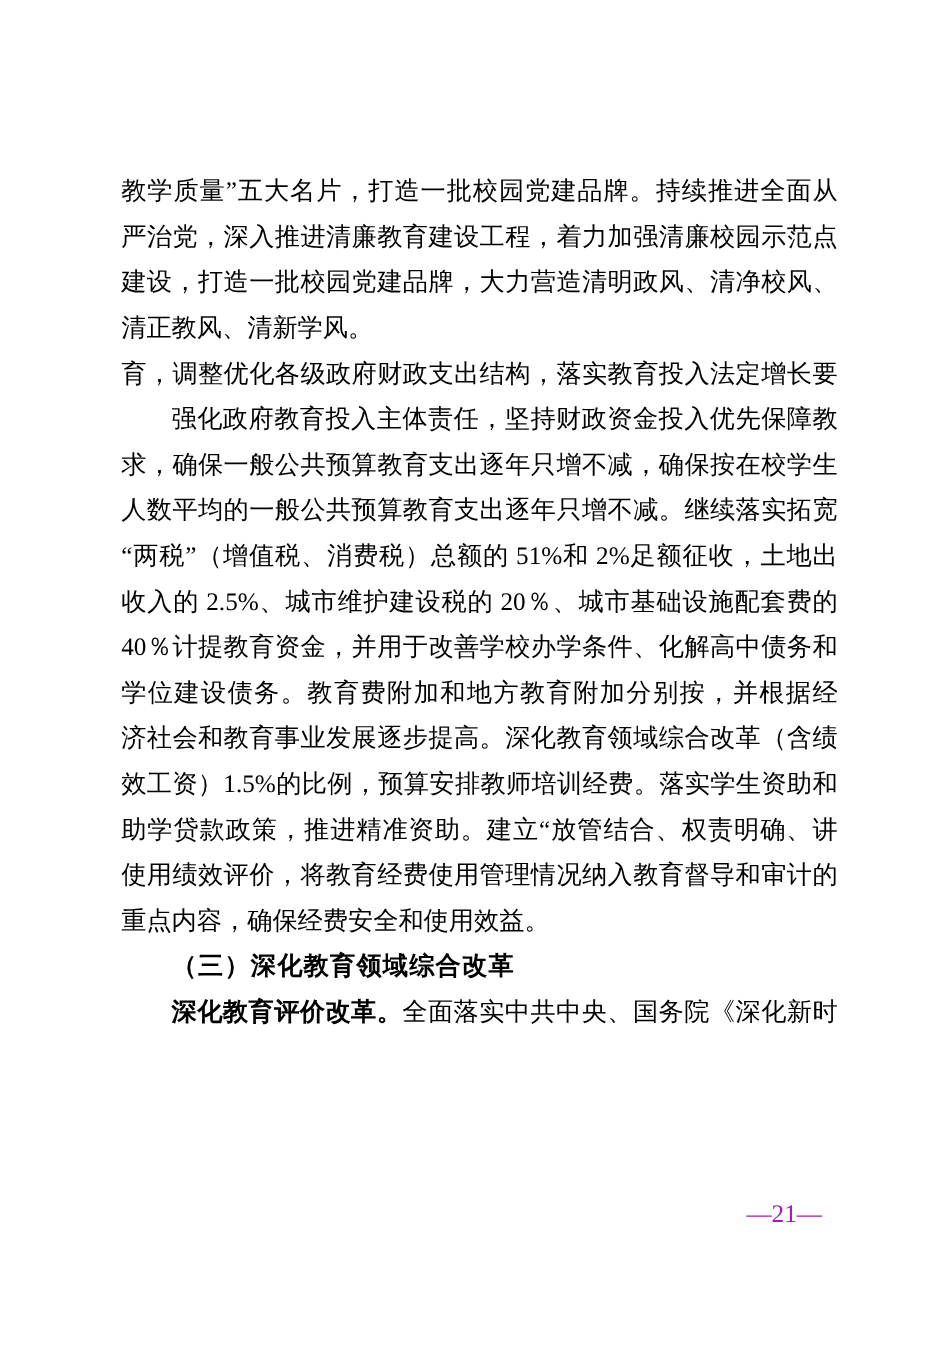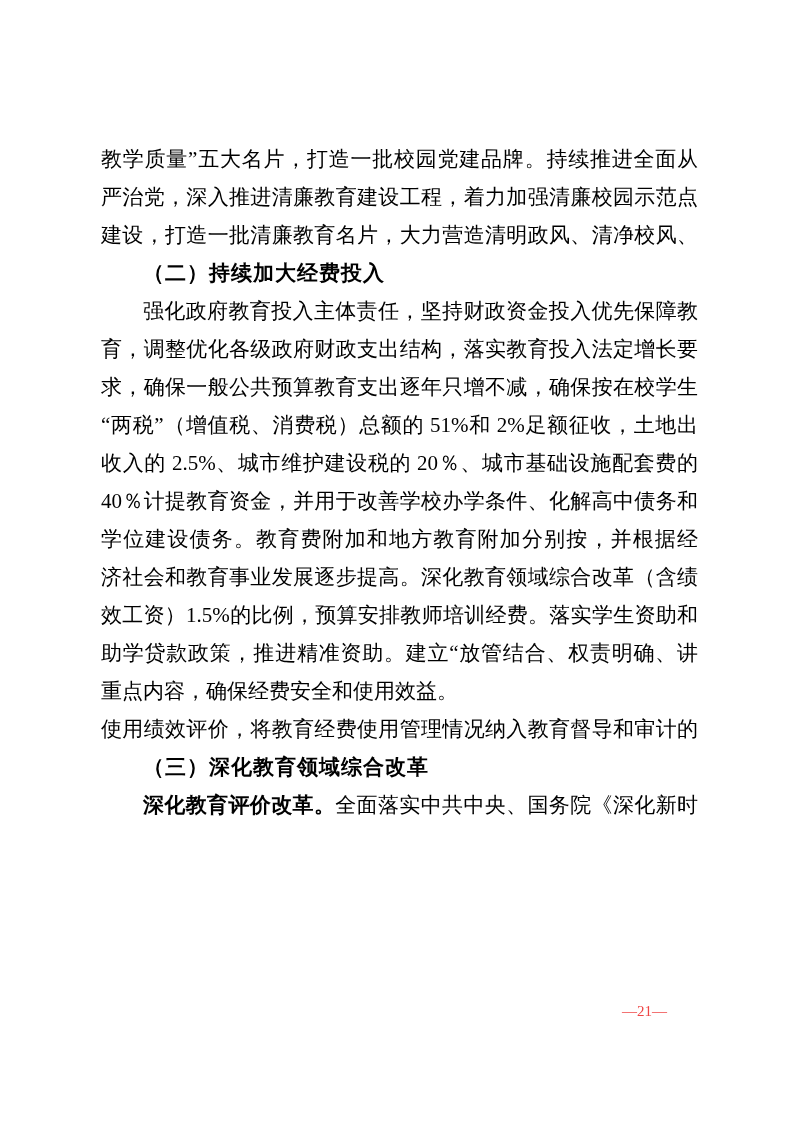--- a/index.html
+++ b/index.html
@@ -43,51 +43,52 @@
     text-align-last: left;
     letter-spacing: 1px;
   }
   .bold {
     font-weight: bold;
   }
   .page-number {
     position: absolute;
     left: 622px;
     top: 998px;
-    font-size: 15px;
+    font-size: 21px;
     line-height: 26px;
-    color: #ef4444;
+    color: #a21caf;
     font-family: "Liberation Serif", "DejaVu Serif", serif;
   }
 </style>
 </head>
 <body>
 
 <div class="page">
 
   <div class="doc-text">
 
     <div class="line">教学质量”五大名片，打造一批校园党建品牌。持续推进全面从</div>
     <div class="line">严治党，深入推进清廉教育建设工程，着力加强清廉校园示范点</div>
-    <div class="line">建设，打造一批清廉教育名片，大力营造清明政风、清净校风、</div>
+    <div class="line">建设，打造一批校园党建品牌，大力营造清明政风、清净校风、</div>
+    <div class="line line-end">清正教风、清新学风。</div>
 
-    <div class="line heading">（二）持续加大经费投入</div>
 
+    <div class="line">育，调整优化各级政府财政支出结构，落实教育投入法定增长要</div>
     <div class="line indent">强化政府教育投入主体责任，坚持财政资金投入优先保障教</div>
-    <div class="line">育，调整优化各级政府财政支出结构，落实教育投入法定增长要</div>
     <div class="line">求，确保一般公共预算教育支出逐年只增不减，确保按在校学生</div>
+    <div class="line">人数平均的一般公共预算教育支出逐年只增不减。继续落实拓宽</div>
     <div class="line">“两税”（增值税、消费税）总额的 51%和 2%足额征收，土地出让</div>
     <div class="line">收入的 2.5%、城市维护建设税的 20％、城市基础设施配套费的</div>
     <div class="line">40％计提教育资金，并用于改善学校办学条件、化解高中债务和</div>
     <div class="line">学位建设债务。教育费附加和地方教育附加分别按，并根据经</div>
     <div class="line">济社会和教育事业发展逐步提高。深化教育领域综合改革（含绩</div>
     <div class="line">效工资）1.5%的比例，预算安排教师培训经费。落实学生资助和</div>
     <div class="line">助学贷款政策，推进精准资助。建立“放管结合、权责明确、讲</div>
+    <div class="line">使用绩效评价，将教育经费使用管理情况纳入教育督导和审计的</div>
     <div class="line line-end">重点内容，确保经费安全和使用效益。</div>
-    <div class="line">使用绩效评价，将教育经费使用管理情况纳入教育督导和审计的</div>
 
     <div class="line heading">（三）深化教育领域综合改革</div>
 
     <div class="line indent"><span class="bold">深化教育评价改革。</span><span>全面落实中共中央、国务院《深化新时</span></div>
 
   </div>
 
   <div class="page-number">—21—</div>
 
 </div>

